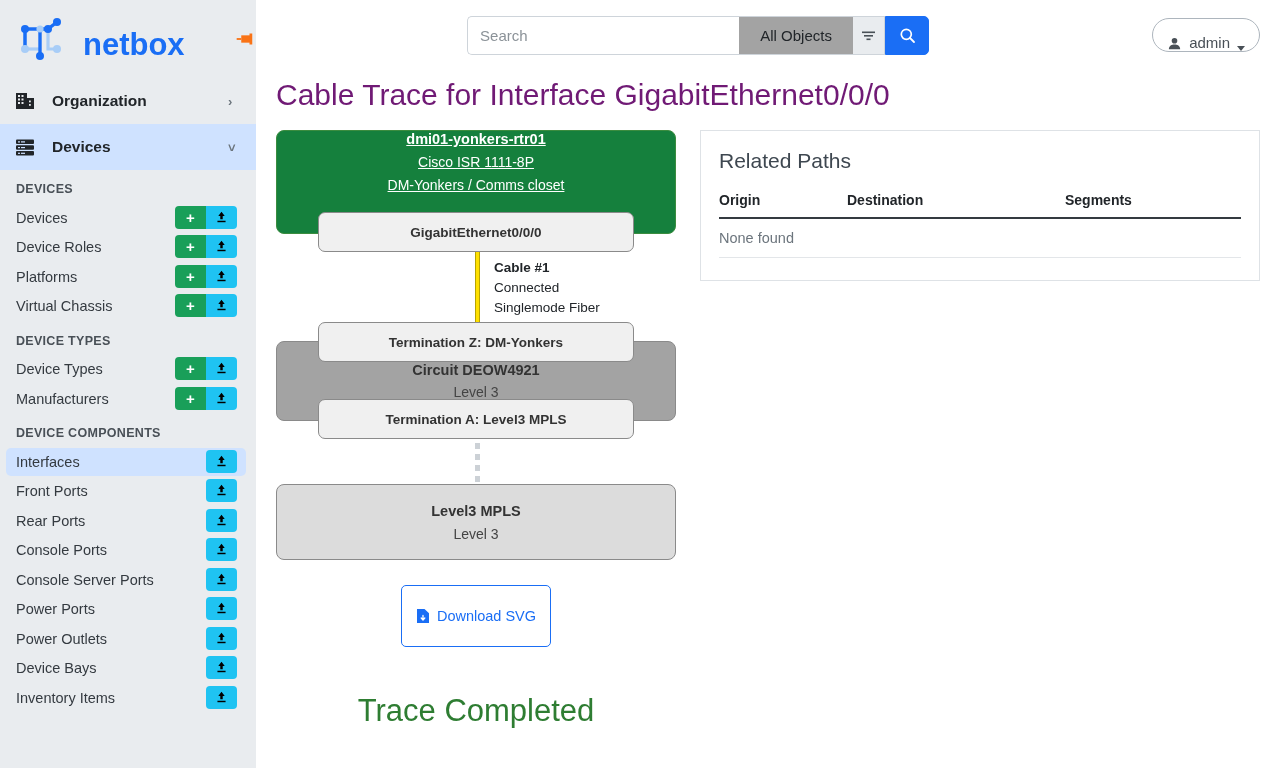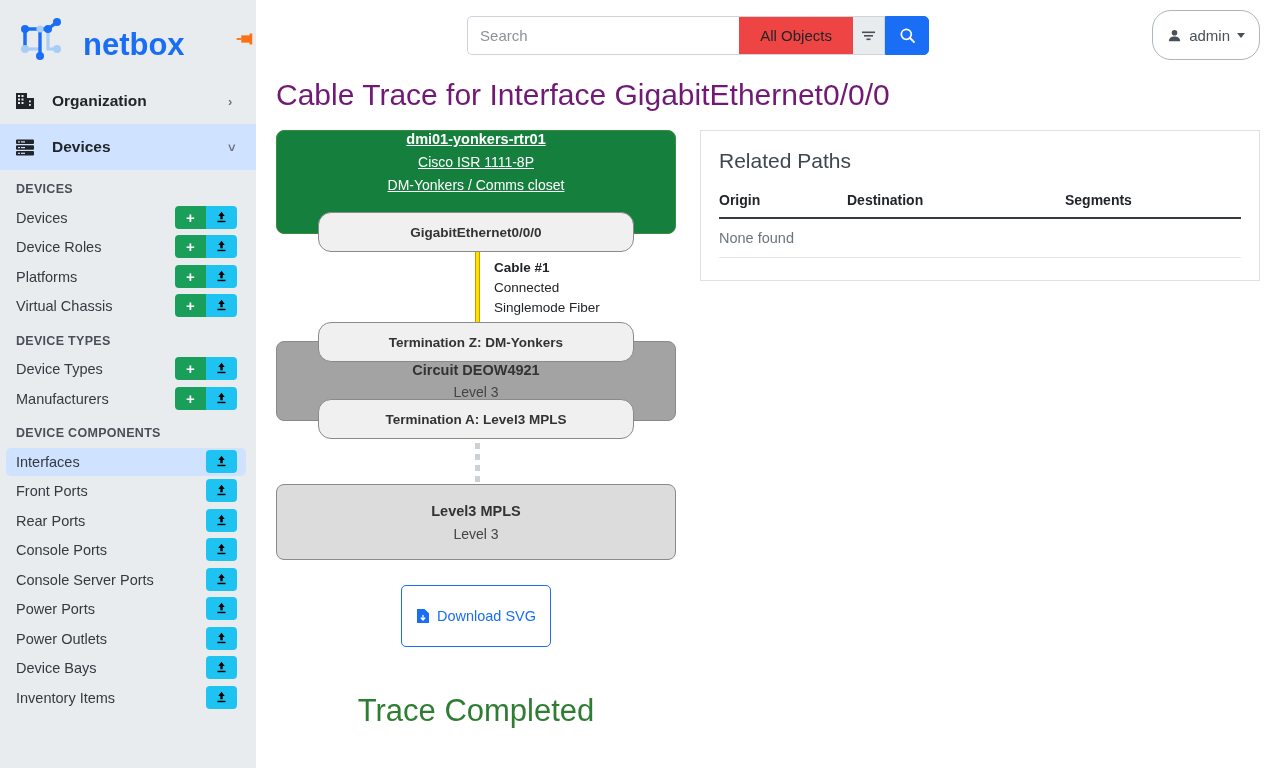--- a/index.html
+++ b/index.html
@@ -87,40 +87,40 @@
     padding: 0 12px;
     font-size: 15px; color: #212529;
     font-family: "Liberation Sans", sans-serif;
     background: #fff;
     outline: none;
   }
   .search-input::placeholder { color: #8b9298; }
   .scope-sel {
     display: flex; align-items: center; justify-content: center;
     min-width: 114px; padding: 0 14px;
-    background: #ef4444; border: 1px solid #ced4da; border-left: none; border-right: none;
+    background: #a3a3a3; border: 1px solid #ced4da; border-left: none; border-right: none;
     font-size: 15px; color: #212529;
     cursor: pointer;
   }
   .filter-btn {
     width: 32px;
     display: flex; align-items: center; justify-content: center;
     background: #e9ecef; border: 1px solid #ced4da; border-left: none;
     cursor: pointer;
   }
   .go-btn {
     width: 44px;
     display: flex; align-items: center; justify-content: center;
     background: #1a6ef5; border: 1px solid #1a6ef5;
     border-radius: 0 5px 5px 0;
     cursor: pointer;
   }
   .user-btn {
-    display: flex; align-items: center; gap: 7px;
-    height: 50px; padding: 0 14px;
+    display: flex; align-items: flex-end; gap: 7px;
+    height: 34px; padding: 0 14px;
     border: 1px solid #adb5bd; border-radius: 19px;
     background: #fff;
     font-size: 15px; color: #495057;
     cursor: pointer;
   }
   .user-btn .caret { border-top: 5px solid #495057; border-left: 4.5px solid transparent; border-right: 4.5px solid transparent; }
 
   .page-title {
     font-size: 30px; font-weight: 400; color: #701a75;
     padding: 8px 0 0 20px;
@@ -144,21 +144,21 @@
     text-decoration: underline;
   }
   .node-device .n1 { font-size: 14.5px; font-weight: 700; }
   .node-device .n2, .node-device .n3 { font-size: 14px; font-weight: 400; }
 
   .term-box {
     width: 316px; margin: -22px auto 0 auto;
     height: 40px;
     background: #f0f0f0;
     border: 1px solid #8a8a8a;
-    border-radius: 13px;
+    border-radius: 7px;
     display: flex; align-items: center; justify-content: center;
     font-size: 13.5px; font-weight: 700; color: #333;
     position: relative; z-index: 3;
   }
 
   .cable-seg { position: relative; height: 92px; }
   .cable-line {
     position: absolute; left: 199px; top: 0; width: 5px; height: 92px;
     background: #ffe000;
     border-left: 1px solid #b8a400; border-right: 1px solid #b8a400;

